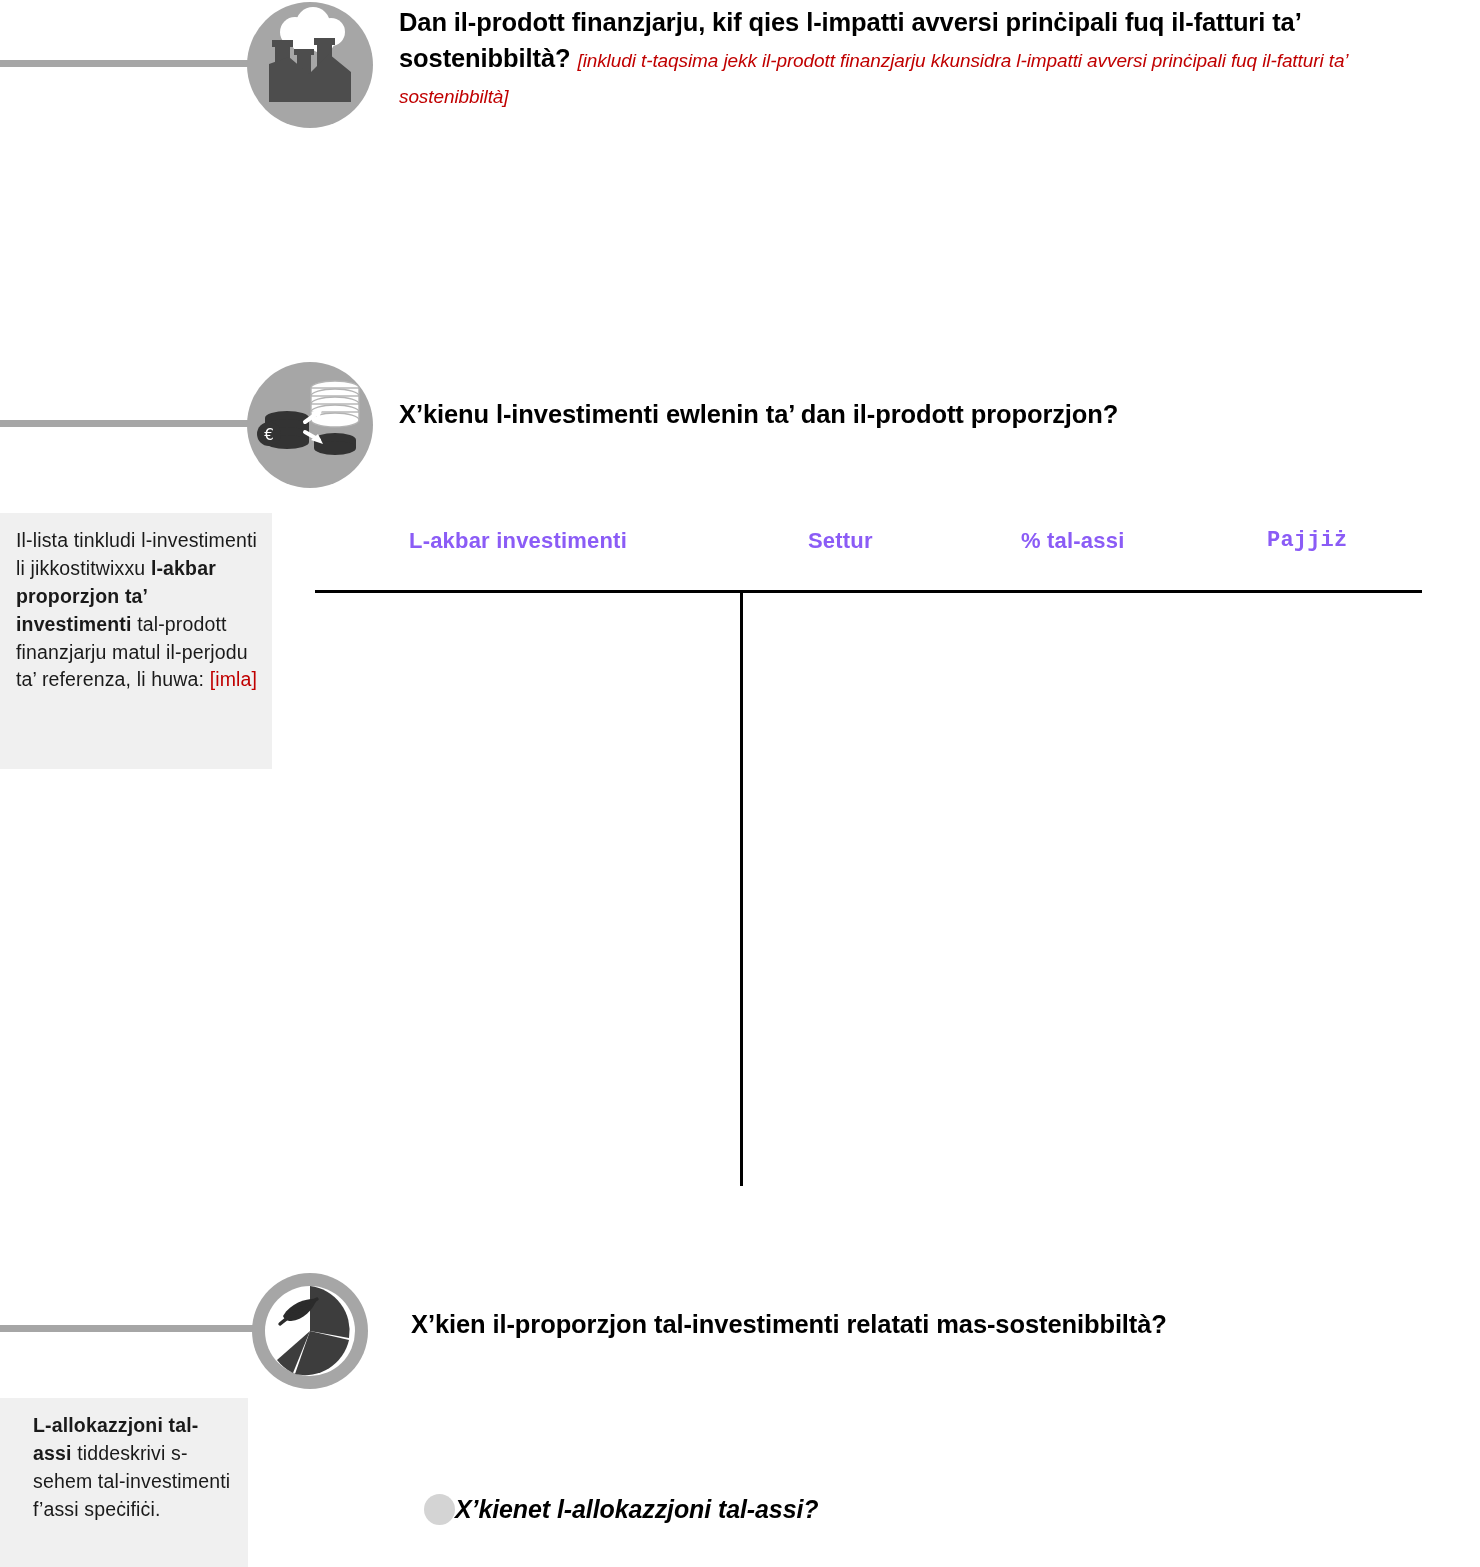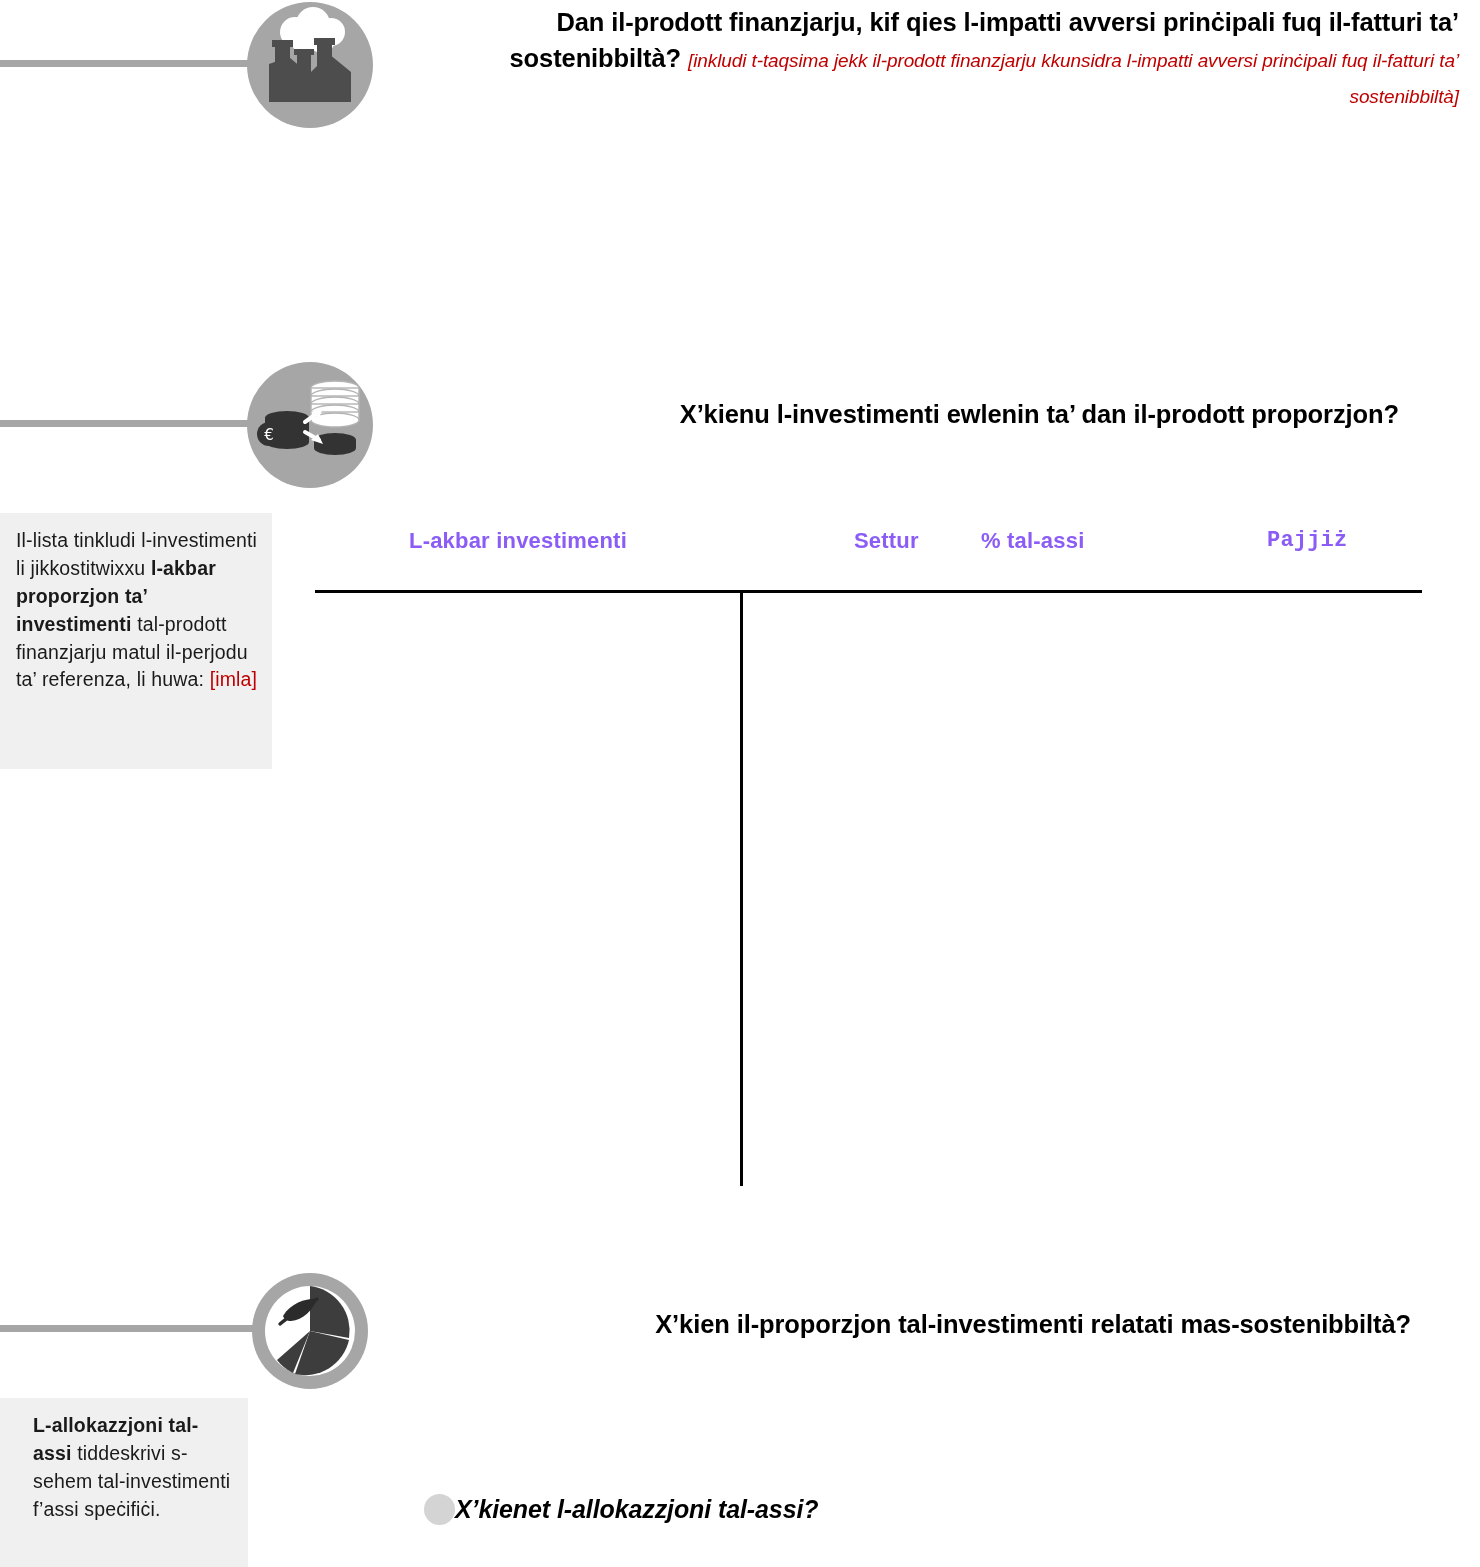--- a/index.html
+++ b/index.html
@@ -40,21 +40,20 @@
   .icon-badge svg { display: block; width: 126px; height: 126px; }
 
   
   .q-heading {
     position: absolute;
     font-weight: bold;
     color: #000000;
     font-size: 25.5px;
     line-height: 1.42;
     letter-spacing: -0.1px;
-    text-align: right;
   }
   #heading-1 { left: 399px; top: 4px;    width: 1060px; }
   #heading-2 { left: 399px; top: 396px;  width: 1000px; }
   #heading-3 { left: 399px; top: 1306px; width: 1000px; margin-left: 12px; }
 
   .note-inline {
     font-style: italic;
     font-weight: normal;
     color: #c00000;
     font-size: 19px;
@@ -95,22 +94,22 @@
   .tbl-head span {
     position: absolute;
     top: 0;
     font-weight: bold;
     font-size: 22px;
     color: #8b5cf6;
     letter-spacing: 0.2px;
     white-space: nowrap;
   }
   #col-h-0 { left: 94px; }
-  #col-h-1 { left: 539px; }
-  #col-h-2 { left: 666px; }
+  #col-h-1 { left: 493px; }
+  #col-h-2 { left: 706px; }
   #col-h-3 { left: 952px; font-family: Liberation Mono, monospace; }
 
   #tbl-rule-top {
     position: absolute;
     left: 0;
     top: 62px;
     width: 1107px;
     height: 3px;
     background: #000000;
   }

